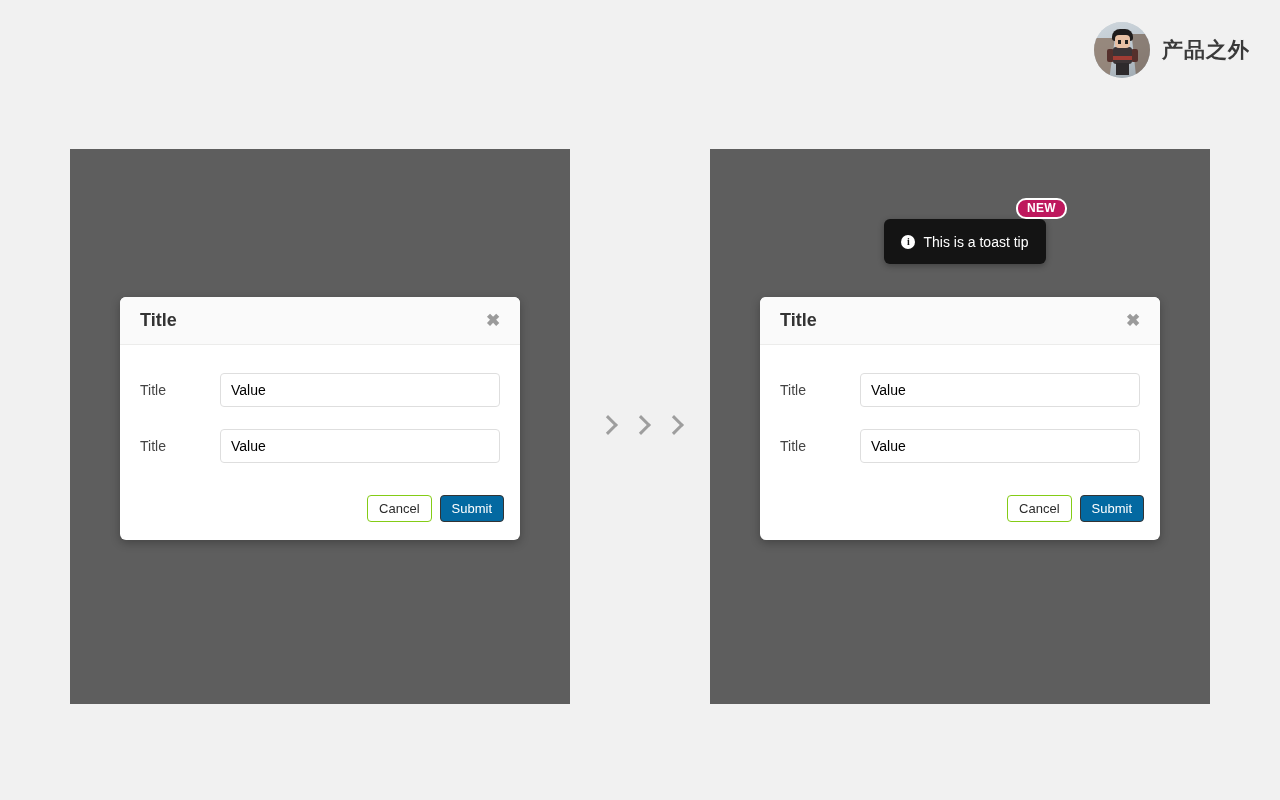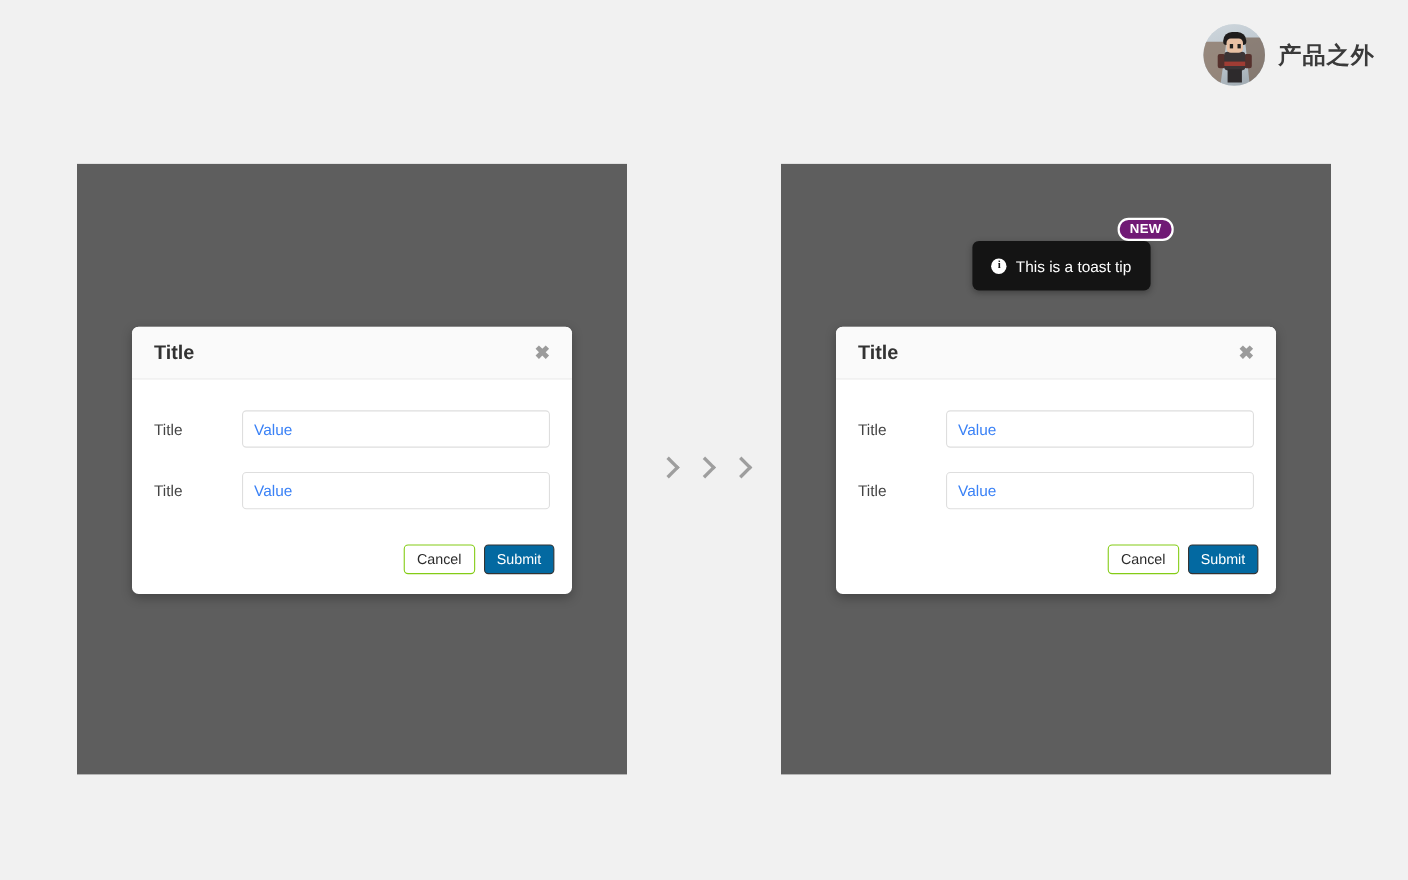--- a/index.html
+++ b/index.html
@@ -236,21 +236,21 @@
     color: #444444;
   }
   .form-input {
     flex: 1;
     height: 34px;
     border: 1px solid #dedede;
     border-radius: 4px;
     background: #ffffff;
     font-family: "Liberation Sans", sans-serif;
     font-size: 14px;
-    color: #3b82f6;
+    color: #000000;
     padding: 0 10px;
     box-sizing: border-box;
     outline: none;
   }
 
   .modal-footer {
     padding: 4px 16px 18px 16px;
     display: flex;
     justify-content: flex-end;
     gap: 8px;
@@ -309,21 +309,21 @@
   }
   .toast-text {
     color: #ffffff;
     font-size: 14px;
     white-space: nowrap;
   }
   .new-badge {
     position: absolute;
     right: -21px;
     top: -21px;
-    background: #701a75;
+    background: #be185d;
     color: #ffffff;
     font-size: 12px;
     font-weight: bold;
     padding: 2px 9px;
     border-radius: 10px;
     border: 2px solid #ffffff;
     letter-spacing: .3px;
     line-height: 13px;
     margin-left: 47px;
   }

